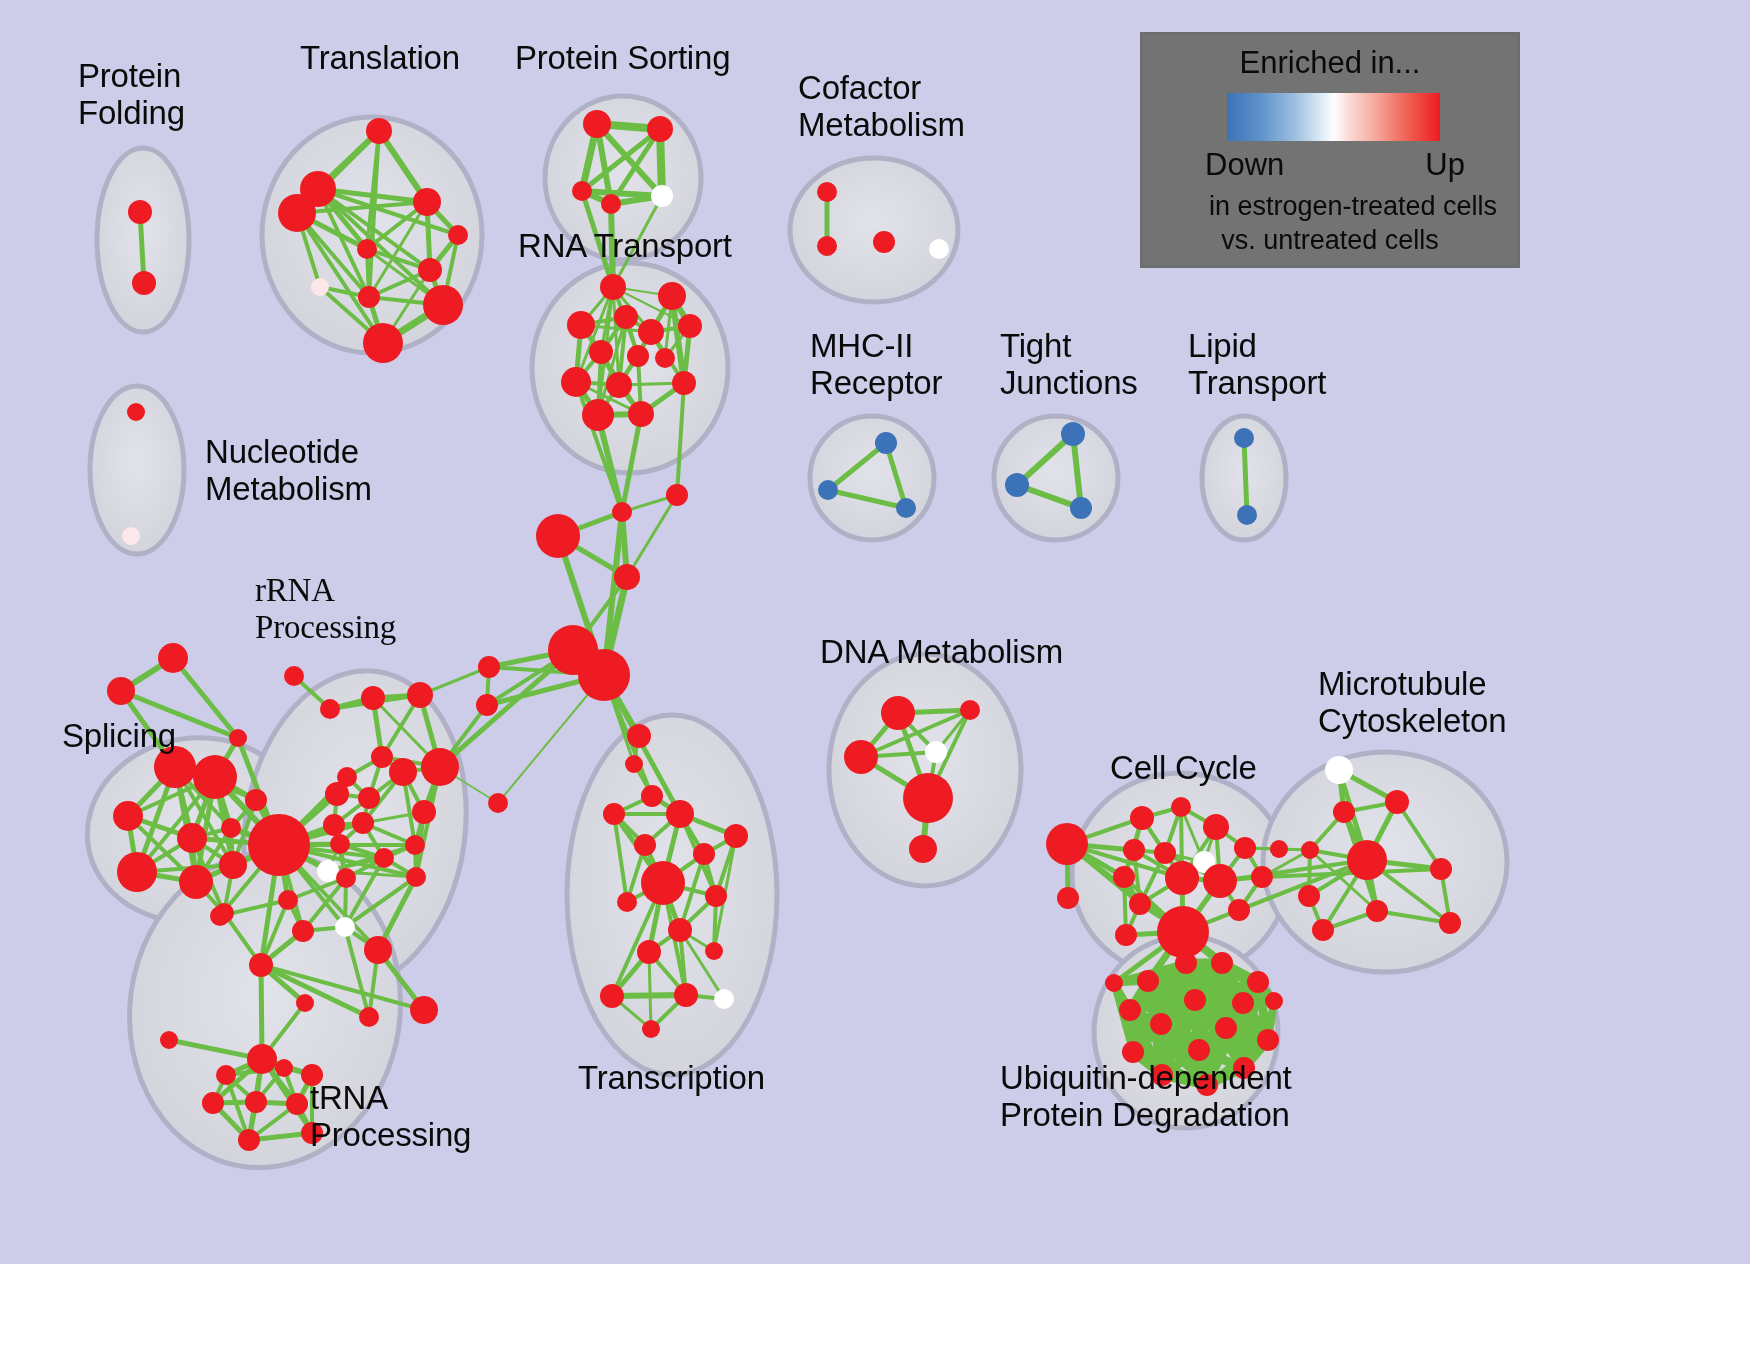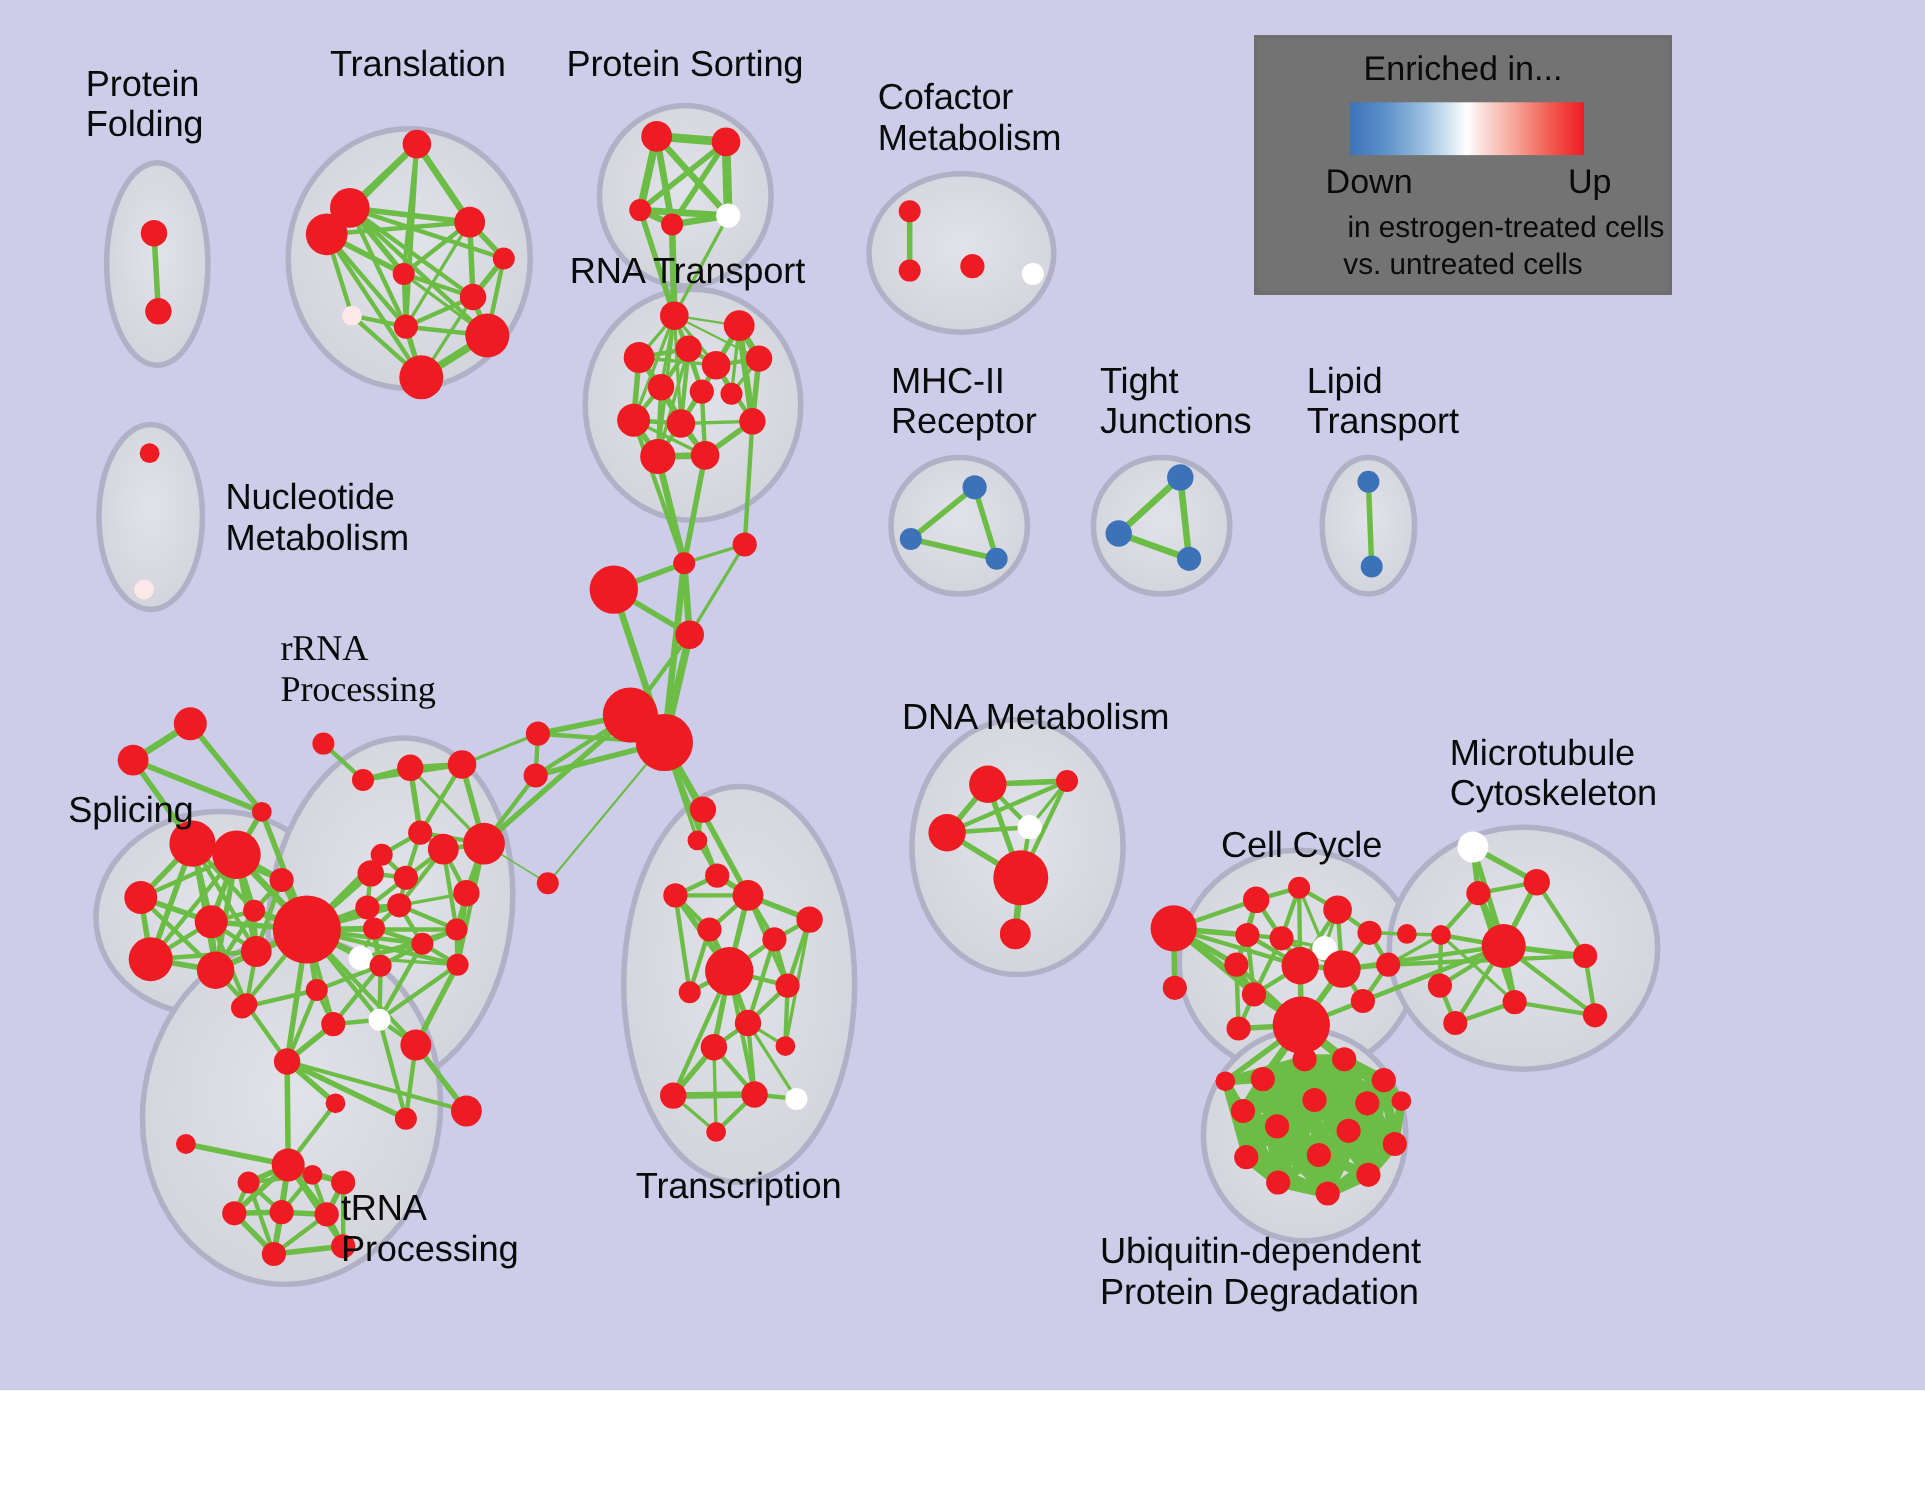--- a/index.html
+++ b/index.html
@@ -80,21 +80,21 @@
   }
   #legend-up {
     position: absolute;
     right: 52px;
     top: 112px;
     font-size: 31px;
     color: #0a0a0a;
   }
   #legend-sub1 {
     position: absolute;
-    left: 16px; top: 156px;
+    left: 0; top: 156px;
     width: 100%;
     text-align: center;
     font-size: 27px;
     color: #0a0a0a;
     padding-left: 23px;
   }
   #legend-sub2 {
     position: absolute;
     left: 0; top: 190px;
     width: 100%;
@@ -848,21 +848,21 @@
       <div class="cluster-label left" style="left: 255px; top: 572px; font-family: Liberation Serif, serif;">rRNA
 Processing</div>
       <div class="cluster-label left" style="left: 820px; top: 634px;">DNA Metabolism</div>
       <div class="cluster-label left" style="left: 1318px; top: 666px;">Microtubule
 Cytoskeleton</div>
       <div class="cluster-label left" style="left: 62px; top: 718px;">Splicing</div>
       <div class="cluster-label left" style="left: 1110px; top: 750px;">Cell Cycle</div>
       <div class="cluster-label left" style="left: 578px; top: 1060px;">Transcription</div>
       <div class="cluster-label left" style="left: 310px; top: 1080px;">tRNA
 Processing</div>
-      <div class="cluster-label left" style="left: 1000px; top: 1119px;">Ubiquitin-dependent
+      <div class="cluster-label left" style="left: 1000px; top: 1060px;">Ubiquitin-dependent
 Protein Degradation</div>
     </div>
 
   <div id="legend">
     <div id="legend-title">Enriched in...</div>
     <div id="legend-bar"></div>
     <div id="legend-down">Down</div>
     <div id="legend-up">Up</div>
     <div id="legend-sub1">in estrogen-treated cells</div>
     <div id="legend-sub2">vs. untreated cells</div>

